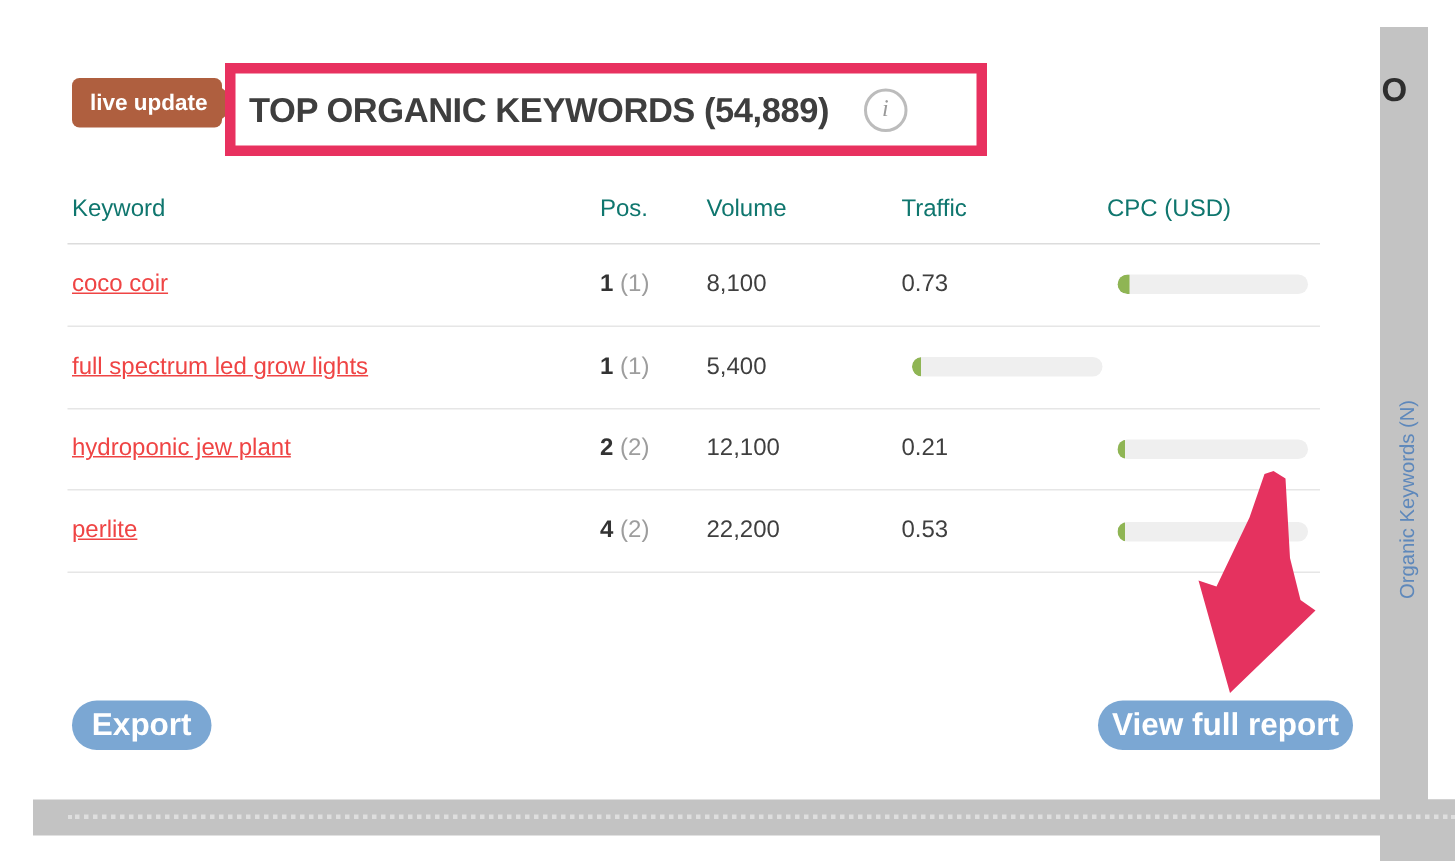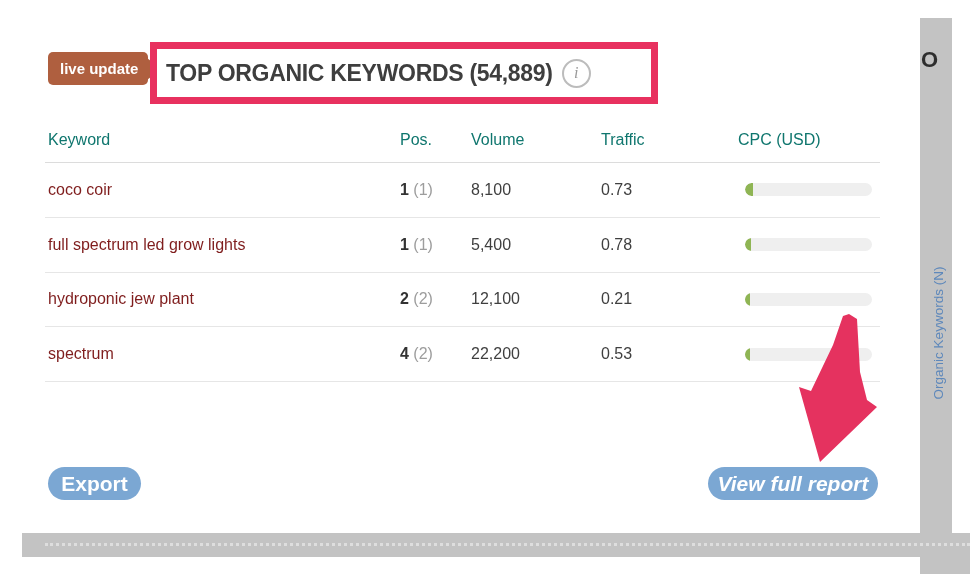--- a/index.html
+++ b/index.html
@@ -26,53 +26,53 @@
   }
   .badge::after{
     content:"";position:absolute;right:-13px;top:50%;transform:translateY(-50%);
     border-top:11px solid transparent;border-bottom:11px solid transparent;
     border-left:14px solid #af5f3f;
   }
   
   .title-box{
     position:absolute;left:150px;top:42px;width:508px;height:62px;box-sizing:border-box;
     border:7px solid #e8315f;background:#fff;display:flex;align-items:center;
-    padding-left:9px;gap:9px;
+    padding-left:9px;gap:23px;
   }
   .widget-title{font-size:23px;font-weight:bold;color:#3e3e3e;letter-spacing:-0.3px;white-space:nowrap;}
   .info-icon{
     width:25px;height:25px;border:2px solid #bcbcbc;border-radius:50%;flex:0 0 auto;
     display:flex;align-items:center;justify-content:center;
     font-family:"Liberation Serif",serif;font-style:italic;font-size:16px;color:#9a9a9a;
     background:#fff;
   }
   
   .kw-table{position:absolute;left:45px;top:118px;width:835px;}
   .t-row{
     display:grid;grid-template-columns:352px 71px 130px 137px 1fr;
     align-items:center;
   }
   .t-head{height:44px;border-bottom:1px solid #dcdcdc;color:#0f766e;font-size:16px;}
   .t-body-row{height:53.8px;border-bottom:1px solid #e6e6e6;font-size:16px;color:#3f3f3f;}
   .cell{padding-left:3px;}
-  .kw-link{color:#7f1d1d;cursor:pointer;}
+  .kw-link{color:#ef4444;text-decoration:underline;cursor:pointer;}
   .pos-num{font-weight:bold;color:#333;}
   .pos-prev{color:#9d9d9d;}
   .traffic-track{
     width:127px;height:13px;background:#efefef;border-radius:7px;overflow:hidden;margin-left:10px;
   }
   .traffic-fill{height:100%;background:#8fb554;border-radius:7px 0 0 7px;}
   
   .btn{
     position:absolute;height:33px;border:none;border-radius:17px;background:#7ba7d3;
     color:#fff;font-size:21px;font-weight:600;font-family:"Liberation Sans",sans-serif;
     display:flex;align-items:center;justify-content:center;cursor:pointer;
   }
   .btn-export{left:48px;top:467px;width:93px;}
-  .btn-report{left:708px;top:467px;width:170px;font-style:italic;}
+  .btn-report{left:732px;top:467px;width:170px;}
   
   .arrow-svg{position:absolute;left:0;top:0;width:970px;height:574px;pointer-events:none;}
 </style>
 </head>
 <body>
 
 <div class="stage">
 
   <div class="side-strip"></div>
   <div class="bottom-band"></div>
@@ -108,40 +108,39 @@
           <div class="cell" style="padding-left:0">
             <div class="traffic-track">
               <div class="traffic-fill" style="width: 6%;"></div>
             </div>
           </div>
         </div>
         <div class="t-row t-body-row">
           <div class="cell"><a class="kw-link">full spectrum led grow lights</a></div>
           <div class="cell"><span class="pos-num">1</span> <span class="pos-prev">(1)</span></div>
           <div class="cell">5,400</div>
-          <div class="cell">0.78</div>
           <div class="cell" style="padding-left:0">
             <div class="traffic-track">
               <div class="traffic-fill" style="width: 5%;"></div>
             </div>
           </div>
         </div>
         <div class="t-row t-body-row">
           <div class="cell"><a class="kw-link">hydroponic jew plant</a></div>
           <div class="cell"><span class="pos-num">2</span> <span class="pos-prev">(2)</span></div>
           <div class="cell">12,100</div>
           <div class="cell">0.21</div>
           <div class="cell" style="padding-left:0">
             <div class="traffic-track">
               <div class="traffic-fill" style="width: 4%;"></div>
             </div>
           </div>
         </div>
         <div class="t-row t-body-row">
-          <div class="cell"><a class="kw-link">spectrum</a></div>
+          <div class="cell"><a class="kw-link">perlite</a></div>
           <div class="cell"><span class="pos-num">4</span> <span class="pos-prev">(2)</span></div>
           <div class="cell">22,200</div>
           <div class="cell">0.53</div>
           <div class="cell" style="padding-left:0">
             <div class="traffic-track">
               <div class="traffic-fill" style="width: 4%;"></div>
             </div>
           </div>
         </div>
       </div>

